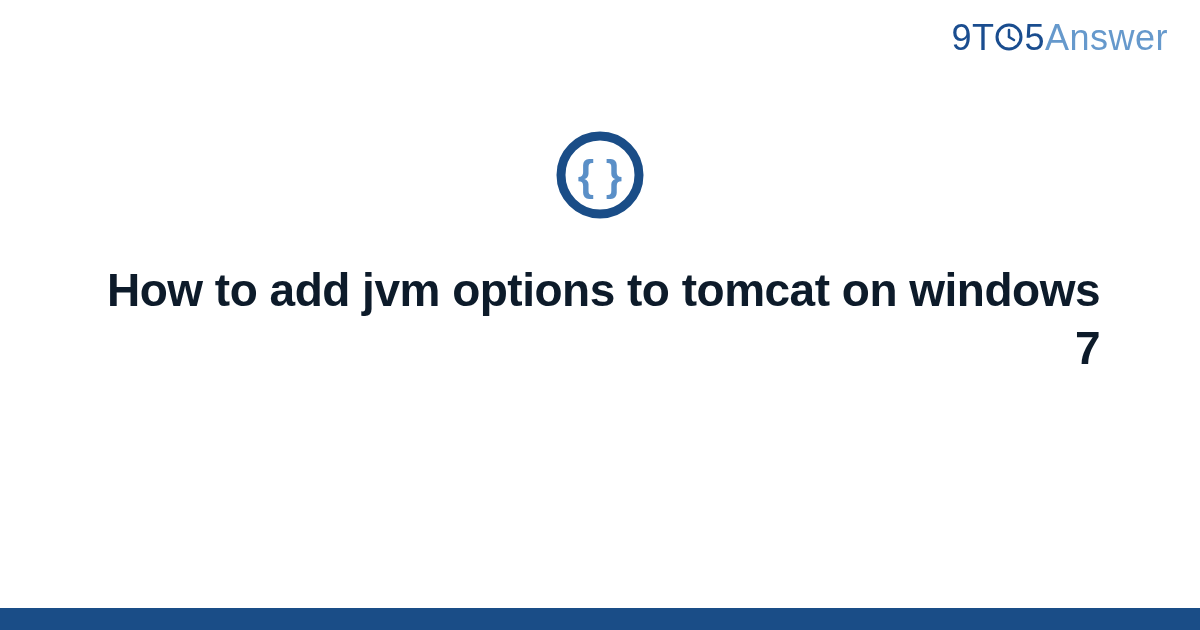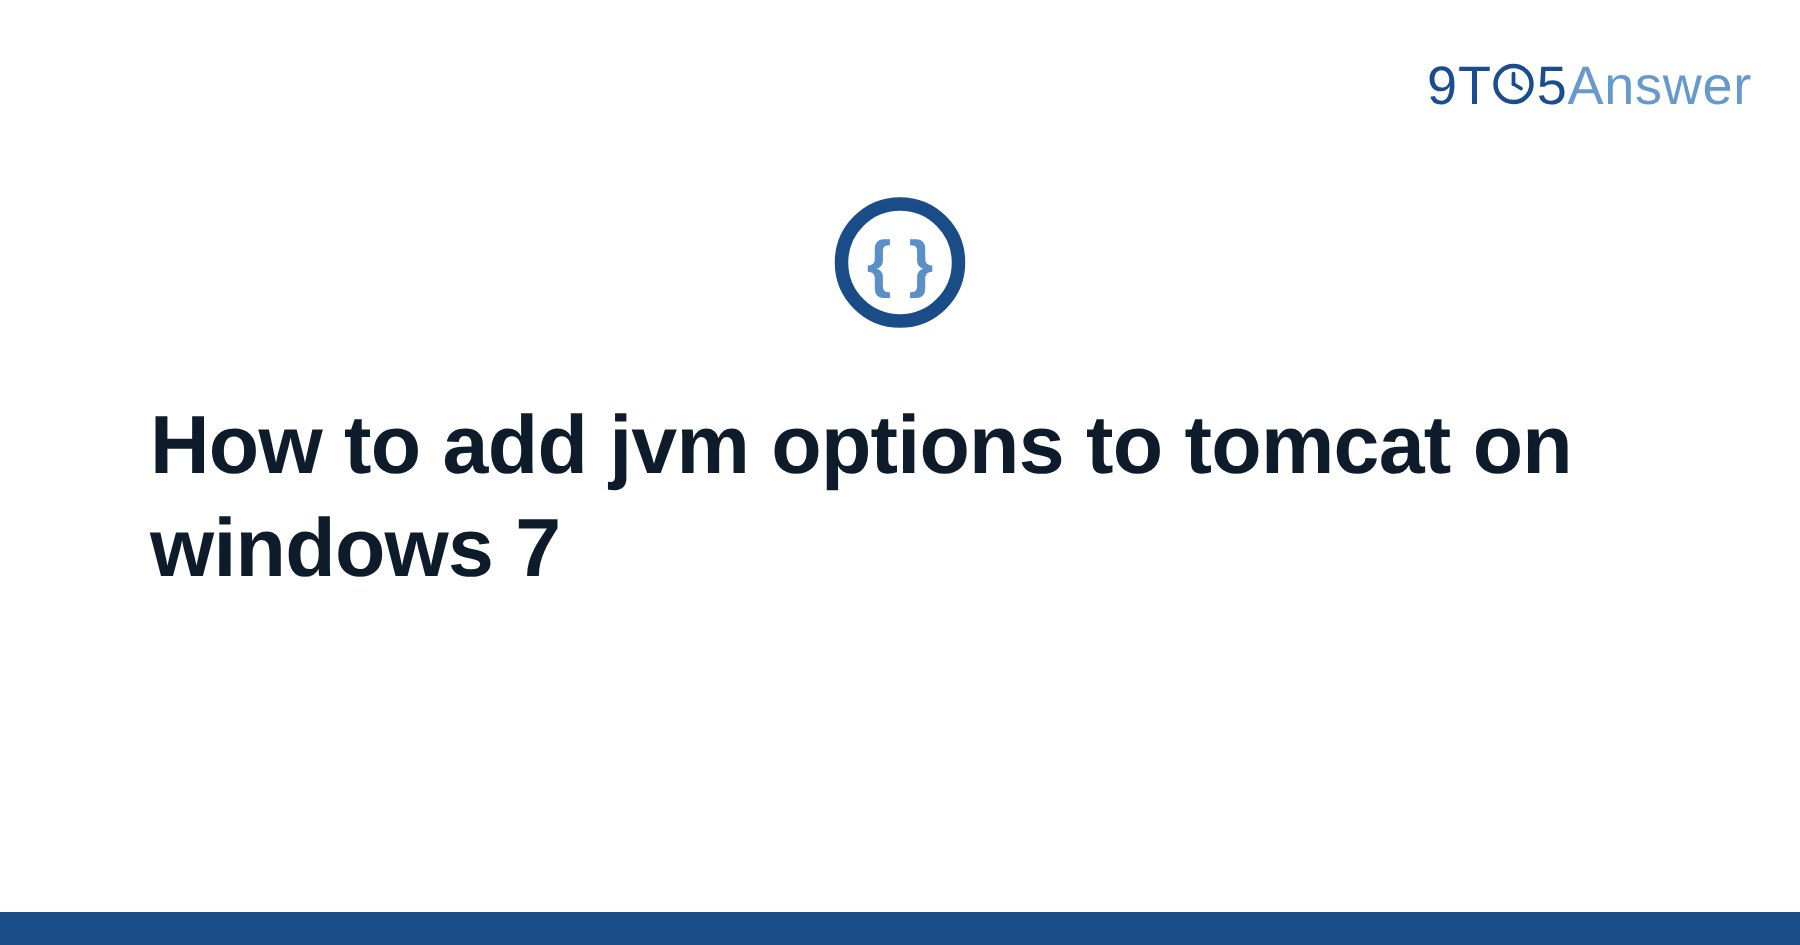--- a/index.html
+++ b/index.html
@@ -10,21 +10,21 @@
     body {
       width: 1200px;
       height: 630px;
       background: #ffffff;
       font-family: -apple-system, BlinkMacSystemFont, "Segoe UI", Helvetica, Arial, sans-serif;
       position: relative;
       overflow: hidden;
     }
     .logo {
       position: absolute;
-      top: 36px;
+      top: 17px;
       right: 32px;
       font-size: 36px;
       font-weight: 400;
       letter-spacing: 0.5px;
     }
     .logo .nine {
       color: #1a4d8f;
       font-weight: 500;
     }
     .logo .t {
@@ -53,24 +53,24 @@
       display: flex;
       flex-direction: column;
       align-items: center;
     }
     .badge-icon {
       width: 90px;
       height: 90px;
       margin-bottom: 42px;
     }
     .title {
-      font-size: 55px;
+      font-size: 46px;
       font-weight: 700;
       color: #0d1b2a;
-      text-align: left;
+      text-align: right;
       line-height: 1.25;
       max-width: 1000px;
       letter-spacing: -0.5px;
     }
     .footer-bar {
       position: absolute;
       bottom: 0;
       left: 0;
       right: 0;
       height: 22px;

